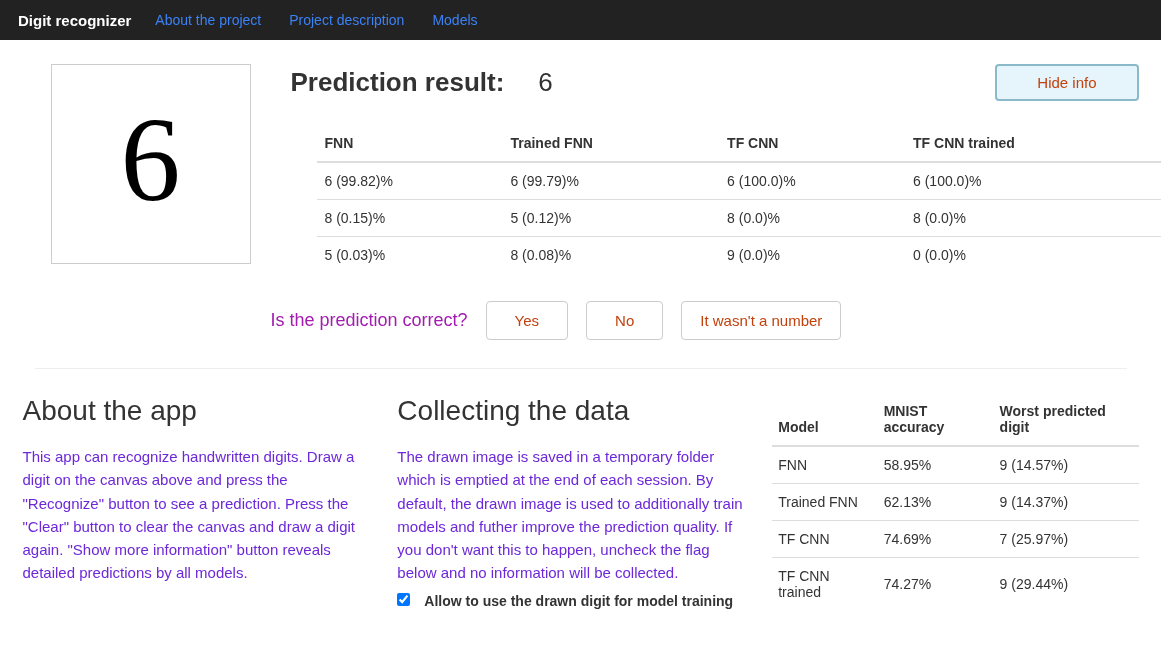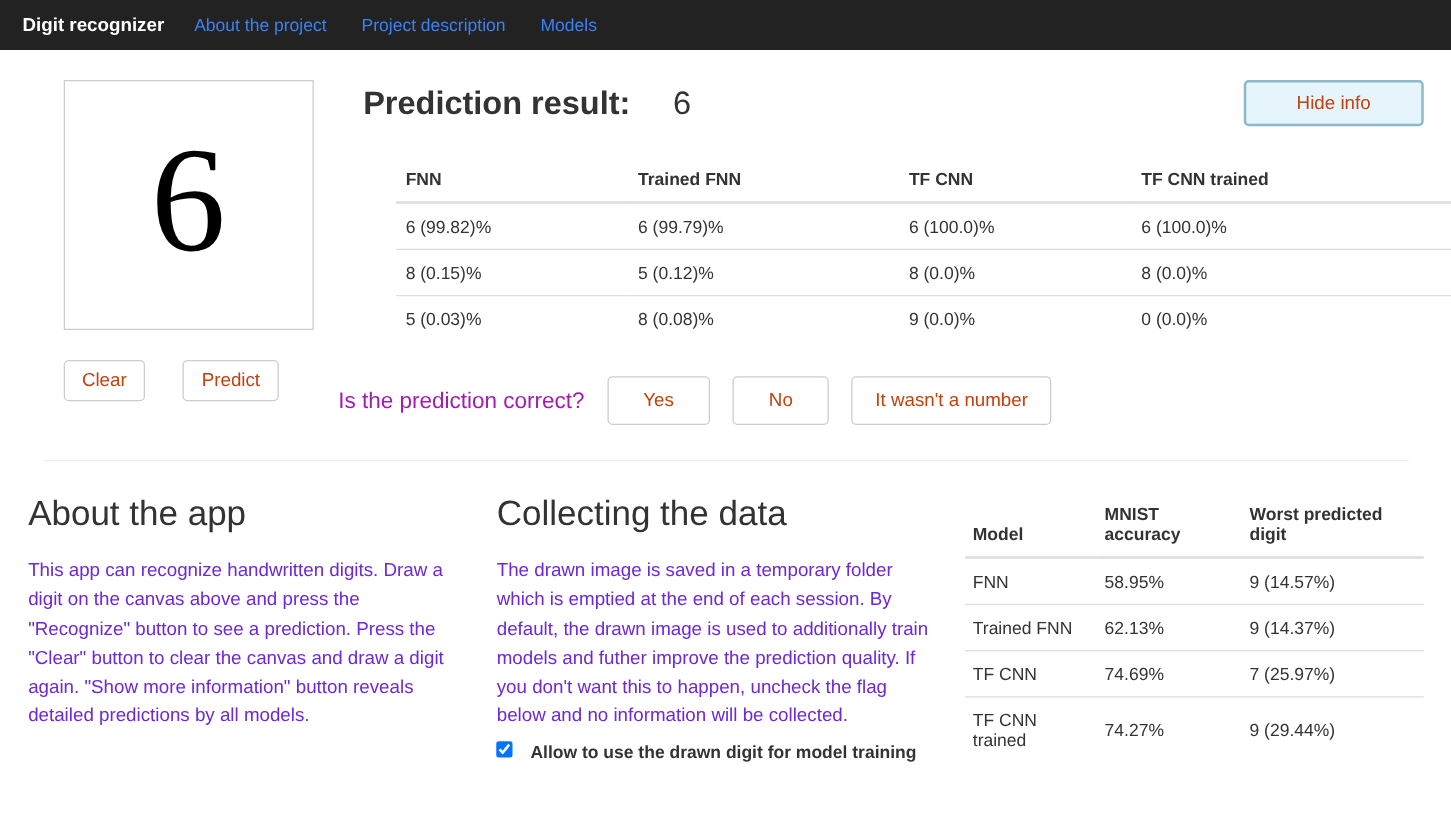--- a/index.html
+++ b/index.html
@@ -202,24 +202,20 @@
   <div class="navbar-link">About the project</div>
   <div class="navbar-link">Project description</div>
   <div class="navbar-link">Models</div>
 </div>
 
 <div class="container">
   <div class="top-section">
     <div class="canvas-column">
       <div class="canvas-box">
         <span class="canvas-digit">6</span>
-      </div>
-      <div class="canvas-buttons">
-        <button class="btn">Clear</button>
-        <button class="btn">Predict</button>
       </div>
     </div>
 
     <div class="result-column">
       <div class="result-header">
         <div class="result-title">
           <span>Prediction result:</span>
           <span class="result-value">6</span>
         </div>
         <button class="btn btn-highlight">Hide info</button>

